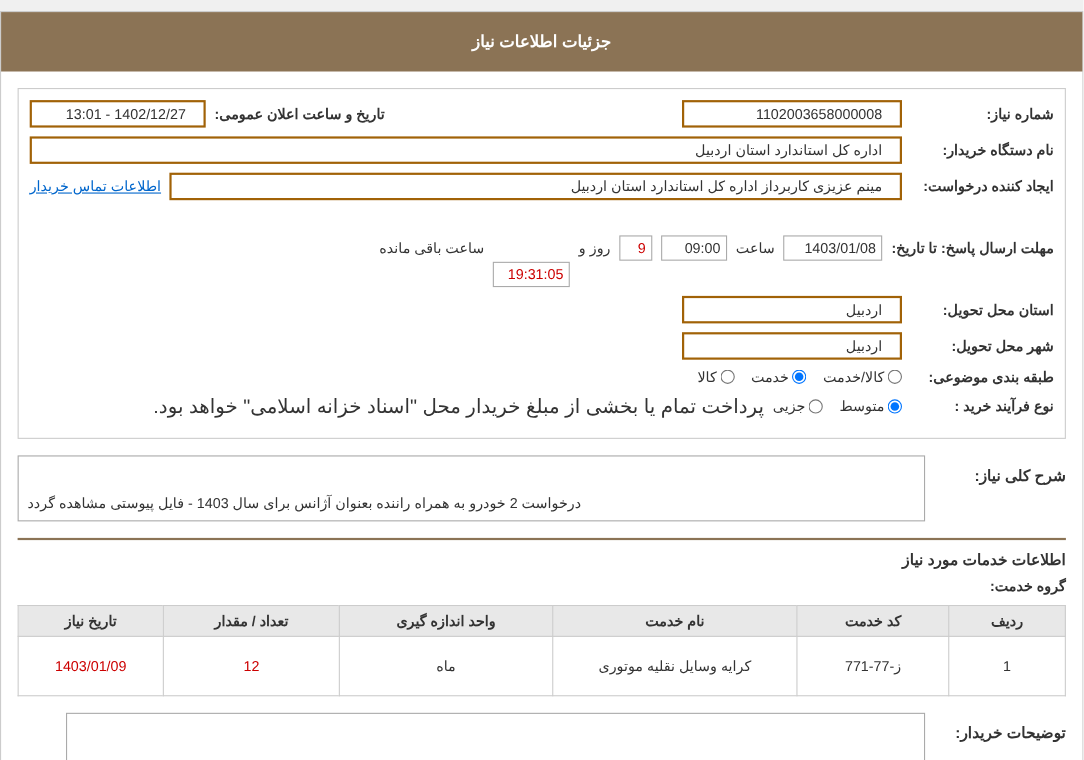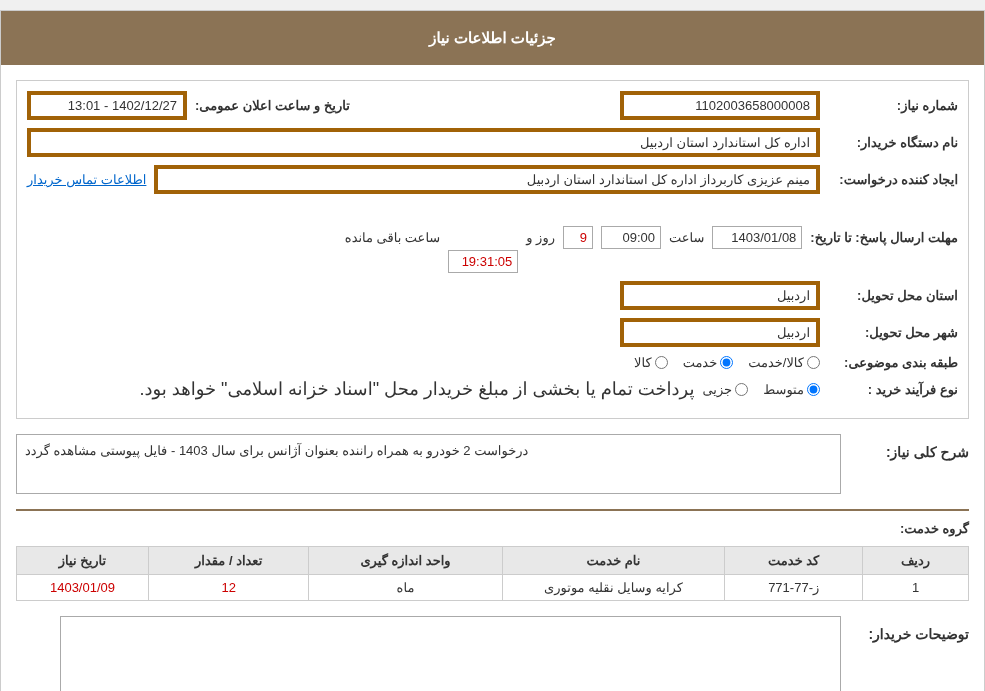--- a/index.html
+++ b/index.html
@@ -39,23 +39,23 @@
       gap: 8px;
     }
     .label {
       color: #333;
       font-weight: bold;
       white-space: nowrap;
       min-width: 130px;
       text-align: right;
     }
     .value-box {
-      border: 4px solid #a16207;
-      background: #fff;
-      padding: 3px 6px;
+      border: 2px solid #a16207;
+      background: #fff;
+      padding: 3px 16px;
       min-height: 22px;
       flex: 1;
     }
     .link-text {
       color: #0066cc;
       text-decoration: underline;
       cursor: pointer;
     }
     .small-box {
       border: 1px solid #aaa;
@@ -88,21 +88,21 @@
       color: #333;
       margin: 10px 0 8px 0;
     }
     .description-box {
       border: 1px solid #aaa;
       background: #fff;
       padding: 8px;
       min-height: 60px;
       width: 100%;
       display: flex;
-      align-items: flex-start;
+      align-items: flex-end;
       justify-content: flex-end;
     }
     .service-info-section {
       margin-top: 10px;
     }
     .table-section {
       margin-top: 10px;
     }
     table {
       width: 100%;
@@ -111,21 +111,21 @@
     }
     table th {
       background: #e8e8e8;
       border: 1px solid #ccc;
       padding: 6px 22px;
       text-align: center;
       font-weight: bold;
     }
     table td {
       border: 1px solid #ccc;
-      padding: 5px 8px;
+      padding: 19px 8px;
       text-align: center;
     }
     .buyer-desc-box {
       border: 1px solid #aaa;
       background: #fff;
       min-height: 80px;
       width: 100%;
       padding: 5px;
     }
     .buttons-row {
@@ -250,20 +250,21 @@
     <div style="display:flex; align-items:flex-start; gap:8px; margin-bottom:15px;">
       <span class="section-title" style="white-space:nowrap; min-width:120px;">شرح کلی نیاز:</span>
       <div class="description-box">
         <span>درخواست 2 خودرو به همراه راننده بعنوان آژانس برای سال 1403 - فایل پیوستی مشاهده گردد</span>
       </div>
     </div>
 
     <div class="divider-line"></div>
 
     <div class="service-info-section">
+      <div class="section-title">اطلاعات خدمات مورد نیاز</div>
       <div class="row">
         <span class="label">گروه خدمت:</span>
       </div>
     </div>
 
     <div class="table-section">
       <table>
         <thead>
           <tr>
             <th>ردیف</th>

